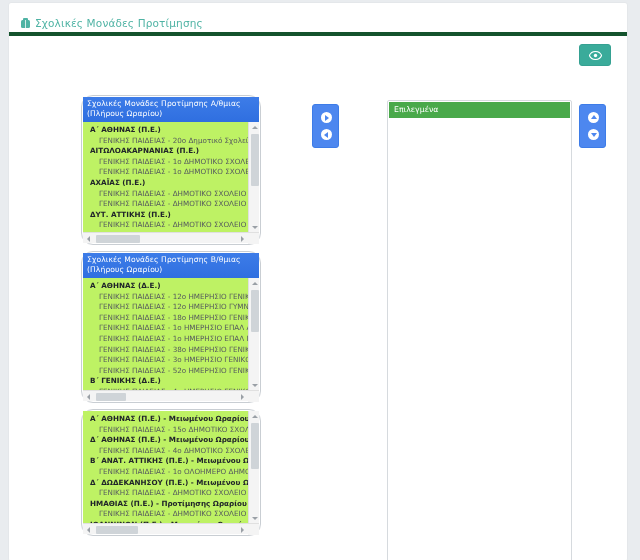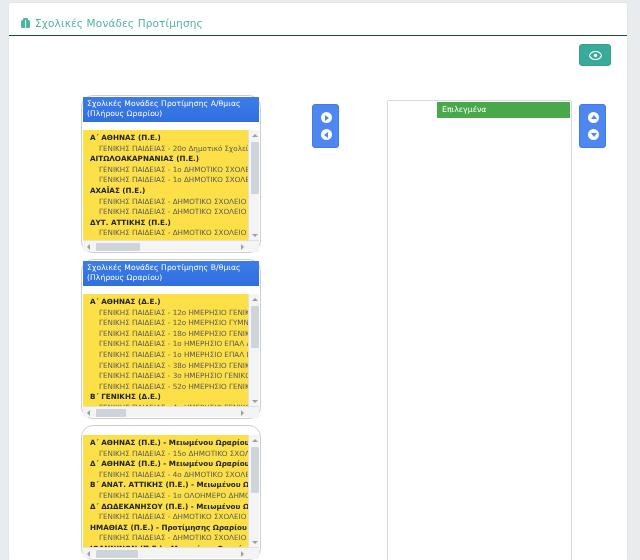--- a/index.html
+++ b/index.html
@@ -29,21 +29,21 @@
     width: 620px;
     min-height: 560px;
     background: #ffffff;
     border: 1px solid #e4e7ea;
     border-radius: 3px;
   }
 
   .card-header {
     height: 33px;
     padding: 9px 12px 0 12px;
-    border-bottom: 1px solid #14532d;
+    border-bottom: 4px solid #14532d;
   }
 
   .card-title {
     display: inline-block;
     font-size: 10.5px;
     color: #4fb3a4;
     letter-spacing: .15px;
     vertical-align: middle;
   }
 
@@ -119,23 +119,22 @@
     background: linear-gradient(#3d7ce8, #2f6fe0);
     color: #ffffff;
     font-size: 7.6px;
     line-height: 10px;
     padding: 2px 4px 3px 4px;
     letter-spacing: .1px;
   }
 
   .listbox-scroll {
     position: relative;
-    background: #fde047;
+    background: #bef264;
     overflow: hidden;
-    margin-top: 8px;
   }
 
   .list-items {
     position: absolute;
     left: 0; top: 0; right: 11px; bottom: 0;
     overflow: hidden;
     padding: 3px 0 0 0;
   }
 
   .li {
@@ -268,21 +267,20 @@
     border: 1px solid #d6dade;
     border-radius: 2px;
     padding: 1px;
   }
   .selected-header {
     background: #49a94a;
     color: #ffffff;
     font-size: 7.8px;
     line-height: 11px;
     padding: 2px 5px 3px 5px;
-    margin-left: 48px;
   }
   .selected-body {
     height: 470px;
     background: #ffffff;
   }
 
   
   .right-btns {
     position: absolute;
     left: 570px;

